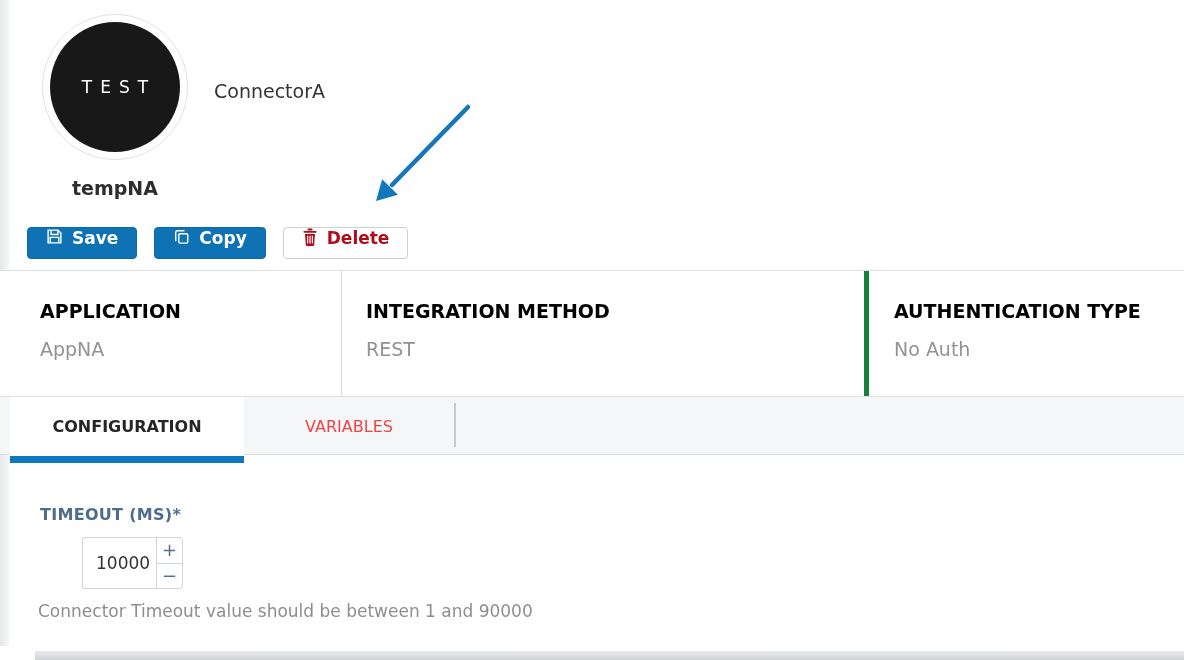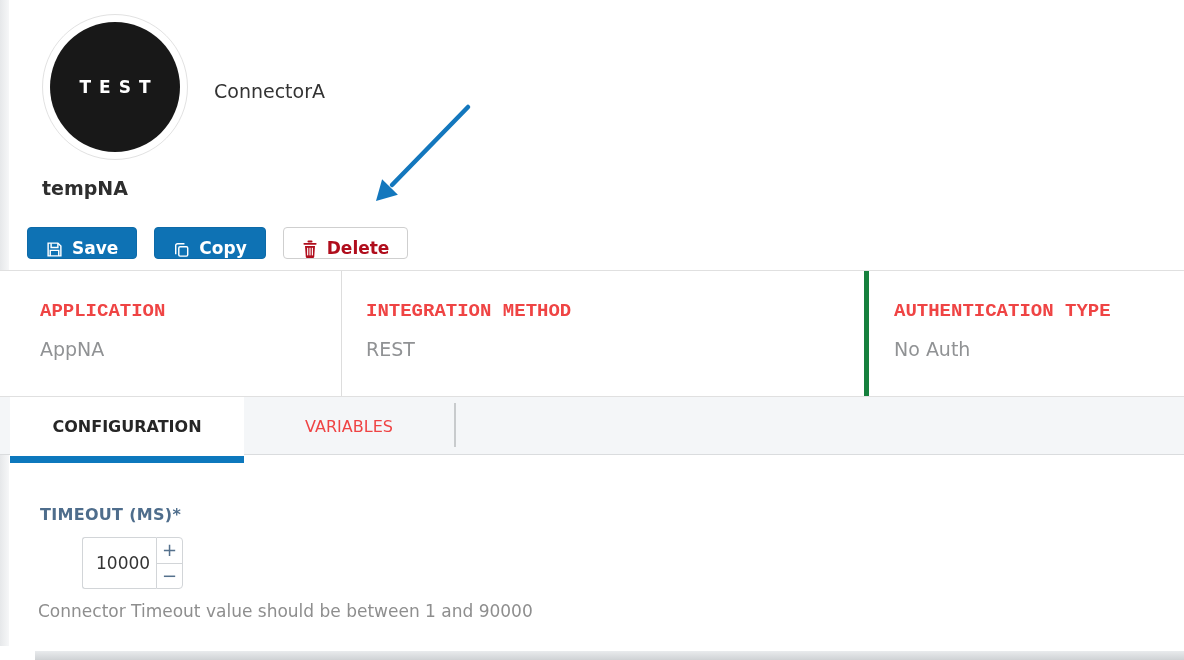--- a/index.html
+++ b/index.html
@@ -20,56 +20,56 @@
 
   
   .avatar-ring {
     position: absolute; left: 42px; top: 14px; width: 146px; height: 146px;
     border-radius: 50%; background: #fff; border: 1px solid #e2e2e2;
   }
   .avatar-circle {
     position: absolute; left: 7px; top: 7px; width: 130px; height: 130px;
     border-radius: 50%; background: #181818; color: #fff;
     display: flex; align-items: center; justify-content: center;
-    font-weight: bold; font-size: 17px; letter-spacing: 8px; text-indent: 8px;
+    font-weight: normal; font-size: 17px; letter-spacing: 8px; text-indent: 8px;
   }
   .connector-name {
     position: absolute; left: 214px; top: 80px;
     font-size: 19px; color: #333;
   }
   .template-name {
     position: absolute; left: 42px; top: 177px; width: 146px;
-    font-size: 19px; font-weight: bold; color: #2e2e2e;
+    text-align: center; font-size: 19px; font-weight: bold; color: #2e2e2e;
   }
 
   
   .annotation-arrow { position: absolute; left: 360px; top: 98px; }
 
   
   .toolbar { position: absolute; left: 27px; top: 227px; display: flex; gap: 17px; }
   .btn {
-    height: 32px; border-radius: 4px; display: inline-flex; align-items: flex-end;
+    height: 32px; border-radius: 4px; display: inline-flex; align-items: flex-start;
     gap: 9px; padding: 0 18px; font-size: 17px; font-weight: bold; cursor: pointer;
     border: 1px solid transparent; font-family: inherit; white-space: nowrap;
   }
   .btn-blue { background: #0e72b4; color: #fff; border-color: #0d6aa8; }
   .btn-delete { background: #fff; color: #b00d1c; border-color: #cfcfcf; }
   .btn svg { display: block; }
 
   
   .summary {
     position: absolute; left: 0; top: 270px; width: 1184px; height: 127px;
     border-top: 1px solid #e0e0e0; border-bottom: 1px solid #e0e0e0;
     display: flex; background: #fff;
   }
   .summary-col { padding-top: 29px; }
   .summary-col-1 { width: 342px; padding-left: 40px; border-right: 1px solid #dddddd; }
   .summary-col-2 { width: 527px; padding-left: 24px; border-right: 5px solid #15803d; }
   .summary-col-3 { width: 315px; padding-left: 25px; }
-  .summary-label { font-size: 19px; font-weight: bold; color: #ef4444; font-family: Liberation Mono, monospace; }
+  .summary-label { font-size: 19px; font-weight: bold; color: #000000; }
   .summary-value { font-size: 19px; color: #909294; margin-top: 16px; }
 
   
   .tabstrip { position: absolute; left: 0; top: 397px; width: 1184px; height: 66px; }
   .tabstrip-bg {
     position: absolute; left: 0; top: 0; right: 0; height: 58px;
     background: #f4f6f8; border-bottom: 1px solid #dadcde;
   }
   .tabs { position: absolute; left: 10px; top: 0; display: flex; height: 66px; }
   .tab {

